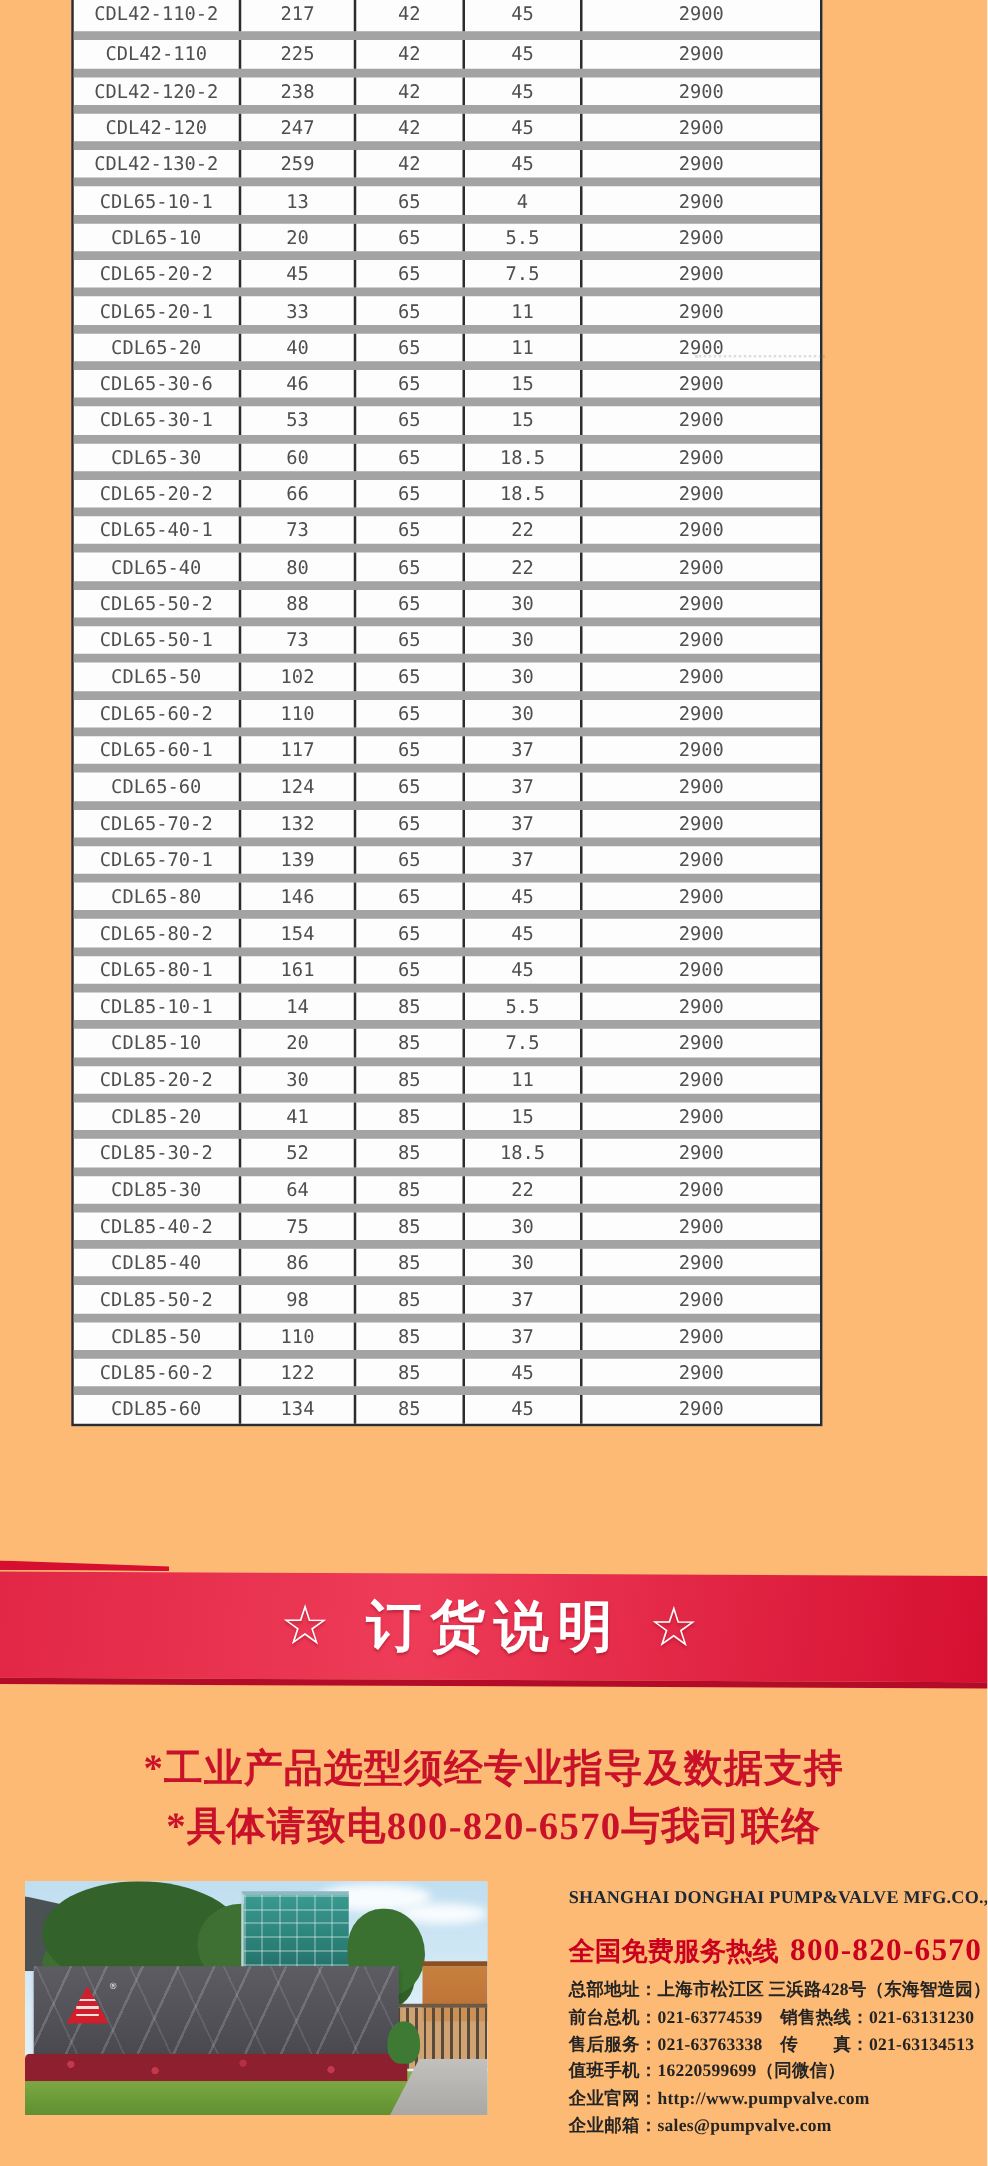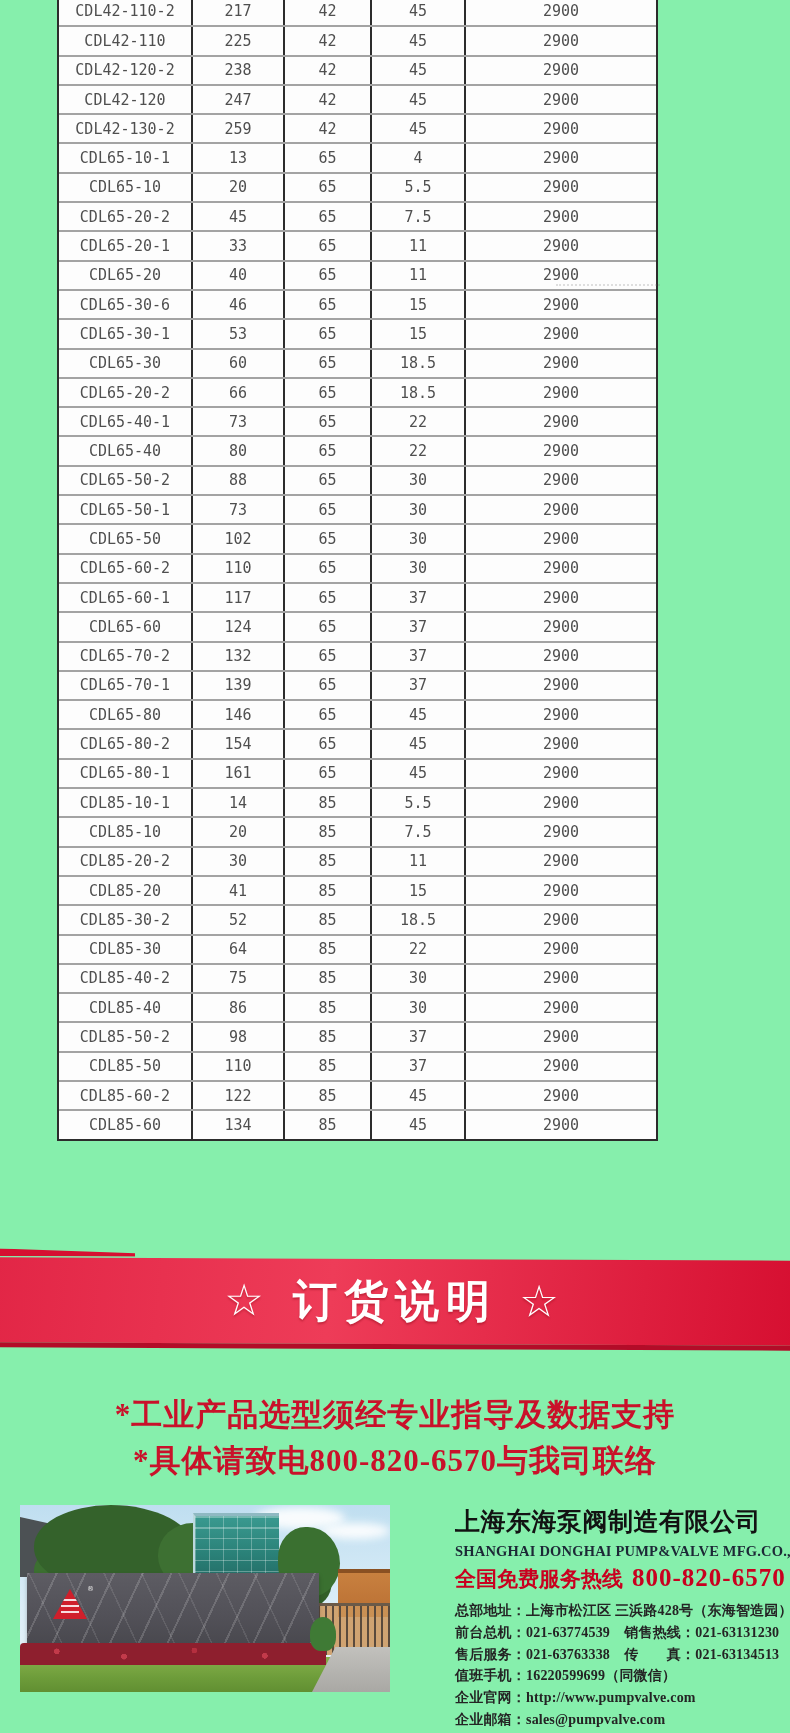--- a/index.html
+++ b/index.html
@@ -1,30 +1,30 @@
 <!DOCTYPE html>
 <html><head>
 <meta charset="utf-8">
 <style>
   * { margin:0; padding:0; box-sizing:border-box; }
   html,body { background:#ffffff; }
   .page {
     position:relative; width:790px; height:1733px; margin:0 auto;
-    background:#86efac; overflow:hidden;
+    background:#fdba74; overflow:hidden;
     font-family:"DejaVu Sans", sans-serif;
   }
 
   
   .spec-table {
     position:absolute; left:57px; top:-6px; width:601px;
     border:2px solid #2c2c2c; background:#fdfdfd;
   }
   .t-row {
     display:grid; grid-template-columns:132px 92px 87px 94px 1fr;
-    height:29.3px; border-top:2px solid #a3a3a3;
+    height:29.3px; border-top:7px solid #a3a3a3;
   }
   .t-row:first-of-type { border-top:none; }
   .t-cell {
     display:flex; align-items:center; justify-content:center;
     border-left:2px solid #2c2c2c;
     font-family:"DejaVu Sans Mono", monospace;
     font-size:15px; color:#4f4f4f; letter-spacing:0px; white-space:nowrap;
   }
   .t-cell:first-child { border-left:none; }
 
@@ -128,21 +128,21 @@
 
   
   .company { position:absolute; left:455px; top:1505px; width:325px; }
   .company-name-cn {
     font-size:25px; font-weight:bold; color:#121212; letter-spacing:0.5px; white-space:nowrap;
   }
   .company-name-en {
     margin-top:5px; font-family:"Liberation Serif", serif;
     font-size:14.5px; font-weight:bold; color:#1c2836; letter-spacing:0.2px; white-space:nowrap;
   }
-  .hotline { margin-top:4px; display:flex; align-items:baseline; gap:9px; white-space:nowrap; }
+  .hotline { margin-top:20px; display:flex; align-items:baseline; gap:9px; white-space:nowrap; }
   .hotline-label  { font-size:21px; font-weight:bold; color:#c9001f; }
   .hotline-number { font-family:"Liberation Serif", serif; font-size:25px; font-weight:bold; color:#c9001f; letter-spacing:1px; }
   .info-lines { margin-top:7px; }
   .info-line {
     font-family:"Liberation Serif", serif;
     font-size:14px; font-weight:bold; color:#242424;
     line-height:21.8px; letter-spacing:0.2px; white-space:pre; 
   }
 </style>
 </head>
@@ -492,21 +492,20 @@
       <div class="donghai-logo"></div>
       <div class="logo-reg">®</div>
     </div>
     <div class="lawn"></div>
     <div class="driveway"></div>
     <div class="hedge"></div>
     <div class="bush-right"></div>
   </div>
 
   <div class="company">
-    <div class="company-name-cn">上海东海泵阀制造有限公司</div>
     <div class="company-name-en">SHANGHAI DONGHAI PUMP&amp;VALVE MFG.CO.,LTD.</div>
     <div class="hotline">
       <span class="hotline-label">全国免费服务热线</span>
       <span class="hotline-number">800-820-6570</span>
     </div>
     <div class="info-lines">
 
         <div class="info-line">总部地址：上海市松江区 三浜路428号（东海智造园）</div>
 
         <div class="info-line">前台总机：021-63774539　销售热线：021-63131230</div>

